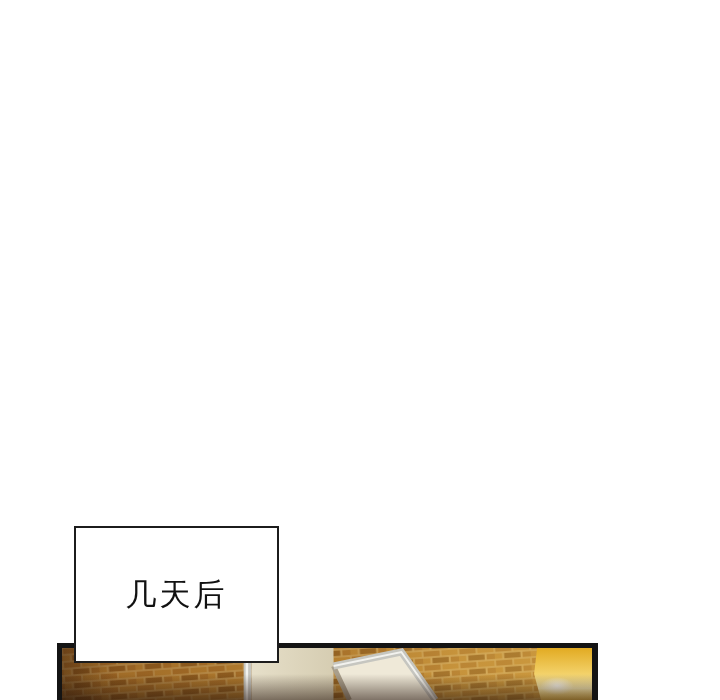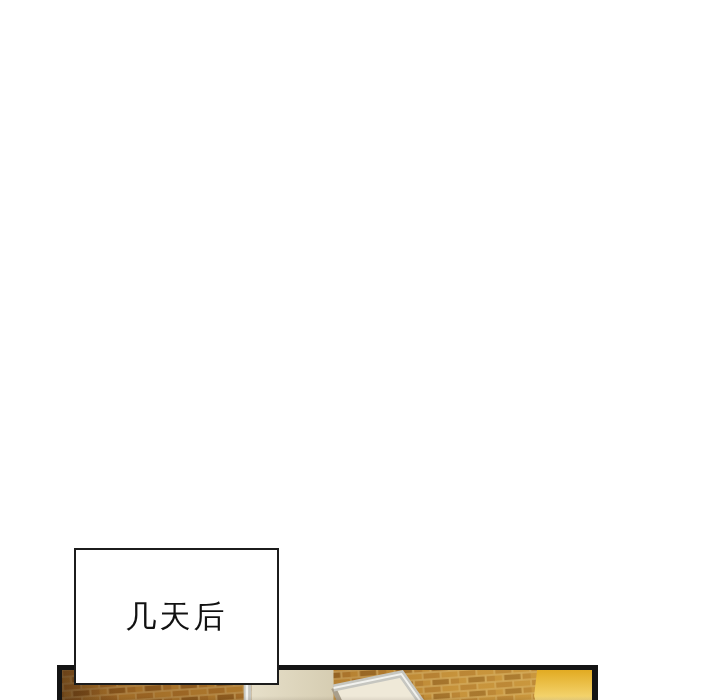--- a/index.html
+++ b/index.html
@@ -9,21 +9,20 @@
     height: 700px;
     background: #ffffff;
     overflow: hidden;
     font-family: "DejaVu Sans", "Liberation Sans", sans-serif;
   }
   .page {
     position: relative;
     width: 720px;
     height: 584px;
     background: #ffffff;
-    margin-top: 22px;
   }
   
   .panel {
     position: absolute;
     left: 57px;
     top: 643px;
     width: 541px;
     height: 57px;
     box-sizing: border-box;
     border-top: 5px solid var(--panel-border, #141414);

